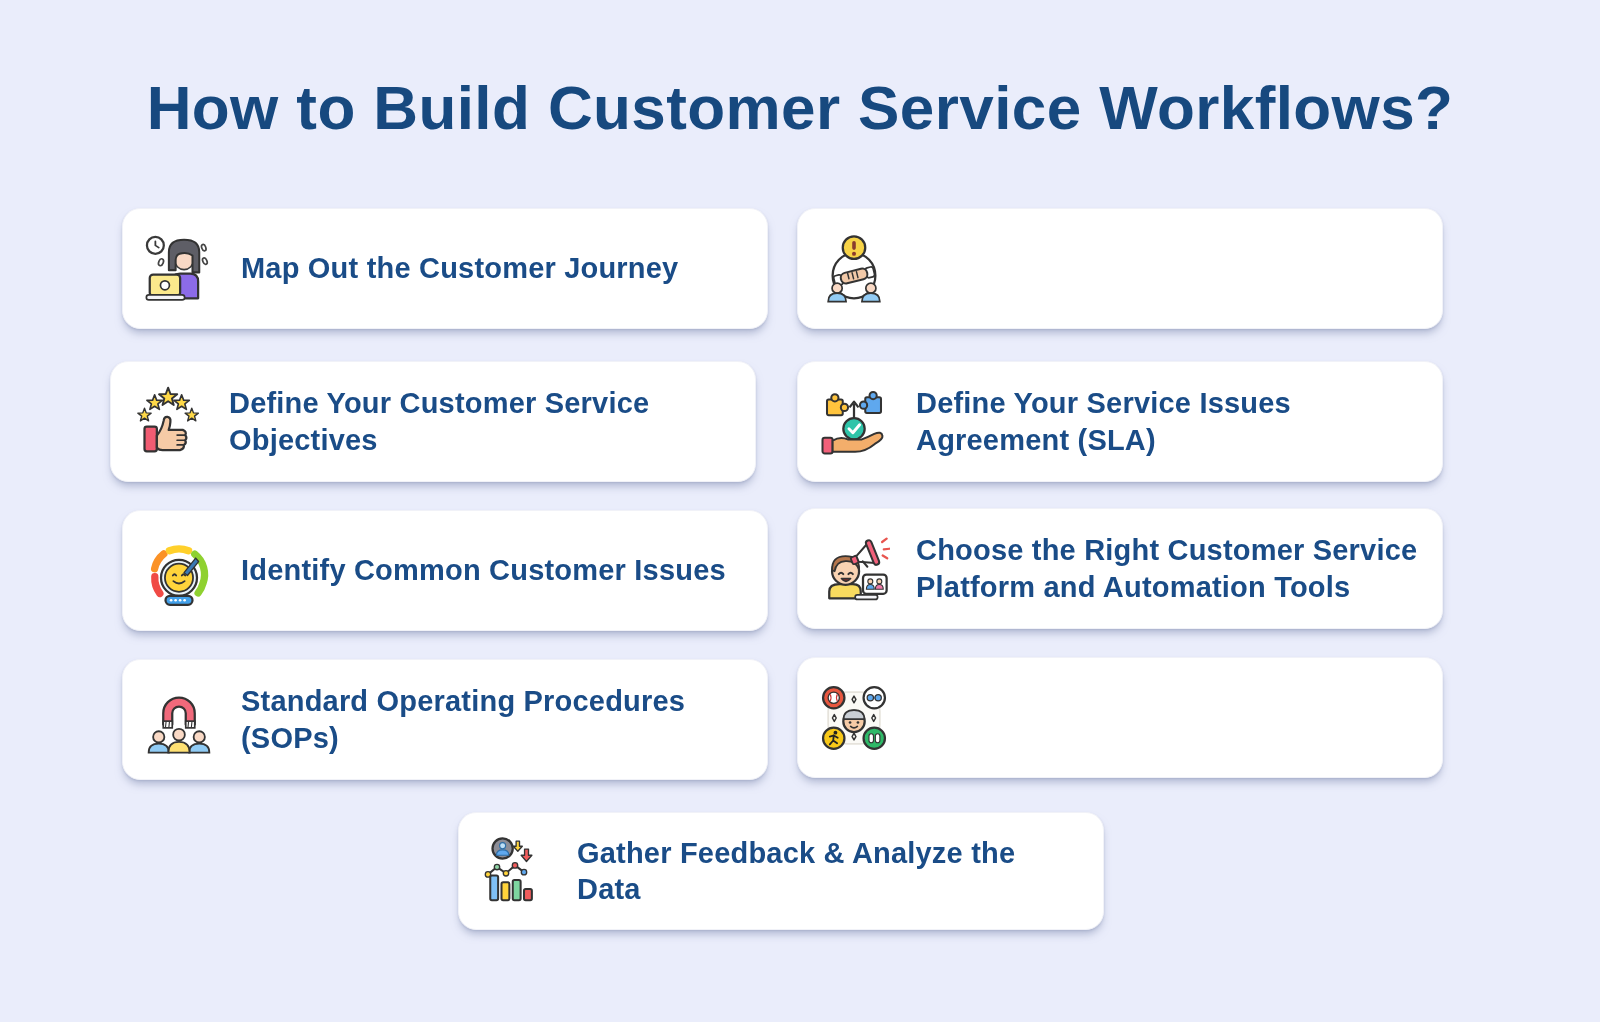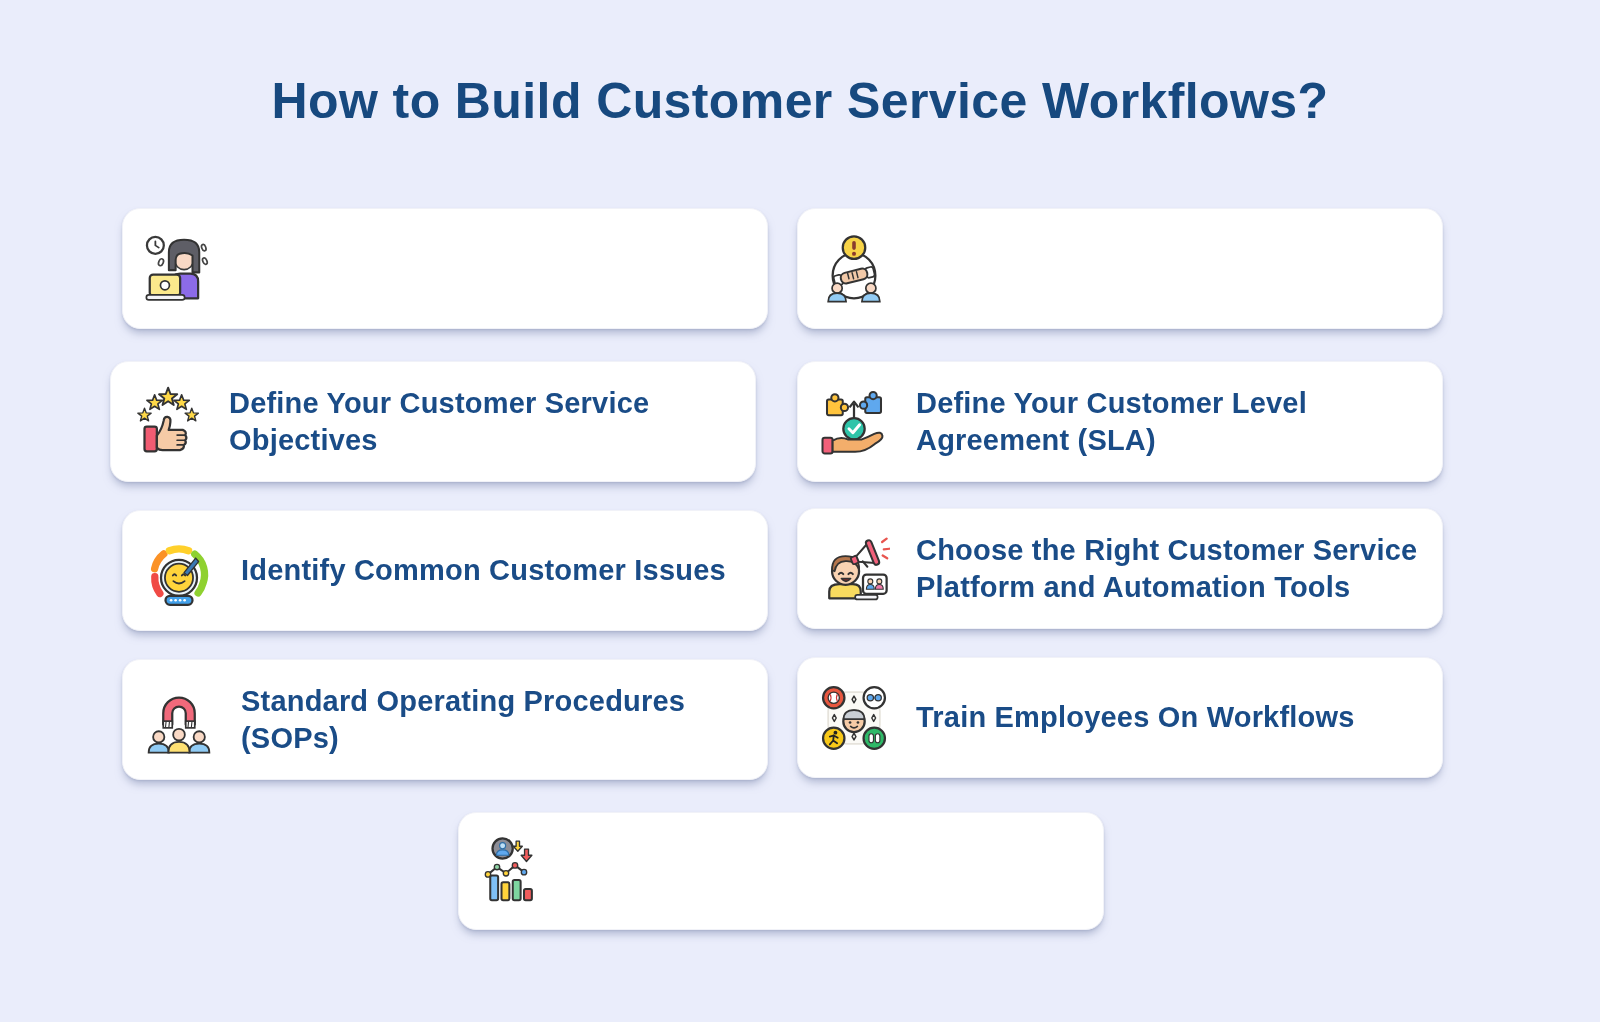--- a/index.html
+++ b/index.html
@@ -6,21 +6,21 @@
   body{
     width:1600px;height:1022px;
     background:#EAEDFB;
     font-family:"Liberation Sans",sans-serif;
     position:relative;overflow:hidden;
   }
   .stage{position:absolute;inset:0;}
   .title{
     position:absolute;top:72px;left:0;width:1600px;
     margin:0;text-align:center;
-    font-size:50px;font-weight:700;letter-spacing:.4px;
+    font-size:62px;font-weight:700;letter-spacing:.4px;
     color:#17497F;
   }
   .card{
     position:absolute;width:646px;height:121px;
     background:#FFFFFF;border:1px solid #F1F2F8;border-radius:18px;
     box-shadow:0 6px 9px -2px rgba(128,138,175,.55),0 1px 2px rgba(128,138,175,.25);
     display:flex;align-items:center;box-sizing:border-box;
   }
   .icon{width:72px;height:72px;margin-left:20px;flex:0 0 auto;}
   .icon svg{width:72px;height:72px;display:block;}
@@ -53,20 +53,21 @@
         <ellipse cx="54" cy="13" rx="1.8" ry="3" transform="rotate(-20 54 13)" fill="#FFF" stroke="#444" stroke-width="1.5"></ellipse>
         <ellipse cx="55" cy="25" rx="1.8" ry="3" transform="rotate(-24 55 25)" fill="#FFF" stroke="#444" stroke-width="1.5"></ellipse>
         <circle cx="36.5" cy="24" r="8.5" fill="#F9D9C5" stroke="#3a3a3a" stroke-width="1.5"></circle>
         <path d="M23 33 L23 17 Q23 6 36.5 6 Q50 6 50 17 L50 35 L44 35 L44 20 Q39 16.5 32.5 18.5 Q29 19.8 29 24 L29 33 Z" fill="#5E5E66" stroke="#333" stroke-width="1.8" stroke-linejoin="round"></path>
         <path d="M25 58 L25 44 Q25 36 33 36 L42 36 Q49 36 49 43 L49 58 Z" fill="#8C6BE8" stroke="#333" stroke-width="2" stroke-linejoin="round"></path>
         <rect x="6" y="37" width="27" height="19" rx="3" fill="#FBE98C" stroke="#333" stroke-width="2"></rect>
         <circle cx="19.5" cy="46.5" r="4" fill="#FFF" stroke="#333" stroke-width="1.5"></circle>
         <rect x="3" y="55" width="34" height="4.5" rx="2.2" fill="#F4F4F8" stroke="#333" stroke-width="1.5"></rect>
       </svg>
     </div>
+    <div class="label">Map Out the Customer Journey</div>
   </div>
 
   <div id="c2" class="card">
     <div class="icon" aria-label="handshake-roles-icon">
       <svg viewBox="0 0 64 64">
         <ellipse cx="32" cy="38" rx="19" ry="20" fill="#FFF" stroke="#333" stroke-width="2"></ellipse>
         <circle cx="32" cy="13" r="10" fill="#F7D347" stroke="#333" stroke-width="2"></circle>
         <rect x="30.4" y="7" width="3.2" height="8" rx="1.6" fill="#8A3B2E"></rect>
         <circle cx="32" cy="18.5" r="1.8" fill="#8A3B2E"></circle>
         <g transform="rotate(-14 32 38)">
@@ -116,21 +117,21 @@
           <circle cx="49" cy="8.5" r="3.2"></circle>
         </g>
         <path d="M32 30 L32 16" stroke="#333" stroke-width="2" fill="none"></path>
         <path d="M28 19 L32 14 L36 19" stroke="#333" stroke-width="2" fill="none" stroke-linejoin="round"></path>
         <circle cx="32" cy="38" r="9.5" fill="#2EC4A9" stroke="#333" stroke-width="2"></circle>
         <path d="M27.5 38 L31 41.5 L37 34.5" stroke="#FFF" stroke-width="2.6" fill="none" stroke-linecap="round" stroke-linejoin="round"></path>
         <rect x="4" y="46" width="9" height="14" rx="2" fill="#F2607A" stroke="#333" stroke-width="1.8"></rect>
         <path d="M13 58.5 L13 48.5 Q20 44.5 26.5 47.5 L39 47.5 Q45 45 50 42.5 Q56.5 39.8 57.3 44.3 Q57.8 47.3 50.5 51.5 Q42 58.5 33 58.5 Z" fill="#F3AE6B" stroke="#333" stroke-width="1.8" stroke-linejoin="round"></path>
       </svg>
     </div>
-    <div class="label tw430">Define Your Customer Level Agreement (SLA)</div>
+    <div class="label tw430">Define Your Service Issues Agreement (SLA)</div>
   </div>
 
   <div id="c5" class="card">
     <div class="icon" aria-label="gauge-smiley-icon">
       <svg viewBox="0 0 64 64">
         <g fill="none" stroke-width="6.5" stroke-linecap="round">
           <path d="M15 52 A23 23 0 0 1 10.5 37" stroke="#F04A45"></path>
           <path d="M10.3 30 A23 23 0 0 1 18.5 16.8" stroke="#FB9226"></path>
           <path d="M23.5 14 A23 23 0 0 1 40.5 14" stroke="#FFD02B"></path>
           <path d="M46 17 A23 23 0 0 1 53.3 43 A23 23 0 0 1 49 51.5" stroke="#8FD130"></path>
@@ -219,21 +220,20 @@
         <circle cx="50" cy="50" r="9.5" fill="#2FB968" stroke="#333" stroke-width="2"></circle>
         <rect x="45.3" y="46" width="4" height="8" rx="2" fill="#FFF" stroke="#333" stroke-width="1"></rect>
         <rect x="51" y="46" width="4" height="8" rx="2" fill="#FFF" stroke="#333" stroke-width="1"></rect>
         <circle cx="32" cy="35" r="9.5" fill="#F6CBA6" stroke="#333" stroke-width="2"></circle>
         <path d="M22.8 33 Q22.8 25 32 25 Q41.2 25 41.2 33 Z" fill="#C9CED4" stroke="#333" stroke-width="1.5" stroke-linejoin="round"></path>
         <circle cx="28.5" cy="36" r="1.2" fill="#333"></circle>
           <circle cx="35.5" cy="36" r="1.2" fill="#333"></circle>
         <path d="M29 39.5 Q32 42 35 39.5" stroke="#333" stroke-width="1.5" fill="none" stroke-linecap="round"></path>
       </svg>
     </div>
-    <div class="label">Train Employees On Workflows</div>
   </div>
 
   <div id="c9" class="card">
     <div class="icon" aria-label="feedback-analytics-icon">
       <svg viewBox="0 0 64 64">
         <circle cx="21" cy="12" r="9" fill="#8D8D96" stroke="#333" stroke-width="2"></circle>
         <circle cx="21" cy="9.5" r="2.7" fill="#BFE0F7" stroke="#2F6FA8" stroke-width="1"></circle>
         <path d="M15.5 18 Q15.5 13.2 21 13.2 Q26.5 13.2 26.5 18 Z" fill="#5FA8EE" stroke="#2F6FA8" stroke-width="1"></path>
         <path d="M33 5.5 L36 5.5 L36 10 L38.5 10 L34.5 14.5 L30.5 10 L33 10 Z" fill="#FFD43B" stroke="#333" stroke-width="1.2" stroke-linejoin="round"></path>
         <path d="M40.5 12.5 L44 12.5 L44 18 L47 18 L42.2 23.5 L37.5 18 L40.5 18 Z" fill="#F15C5C" stroke="#333" stroke-width="1.2" stroke-linejoin="round"></path>
@@ -242,15 +242,16 @@
         <circle cx="16" cy="28.5" r="2.4" fill="#8FD5A6" stroke="#333" stroke-width="1.2"></circle>
         <circle cx="24" cy="34" r="2.4" fill="#FFD43B" stroke="#333" stroke-width="1.2"></circle>
         <circle cx="32" cy="27" r="2.4" fill="#F15C5C" stroke="#333" stroke-width="1.2"></circle>
         <circle cx="40" cy="33" r="2.4" fill="#5FA8EE" stroke="#333" stroke-width="1.2"></circle>
         <rect x="10" y="36" width="7" height="22" rx="1.5" fill="#7FC0F5" stroke="#333" stroke-width="1.8"></rect>
         <rect x="20" y="42" width="7" height="16" rx="1.5" fill="#FFD43B" stroke="#333" stroke-width="1.8"></rect>
         <rect x="30" y="40" width="7" height="18" rx="1.5" fill="#7ED6A0" stroke="#333" stroke-width="1.8"></rect>
         <rect x="40" y="48" width="7" height="10" rx="1.5" fill="#F15C5C" stroke="#333" stroke-width="1.8"></rect>
       </svg>
     </div>
+    <div class="label tw470">Gather Feedback &amp; Analyze the Data</div>
   </div>
 
 </div>
 
 </body></html>

